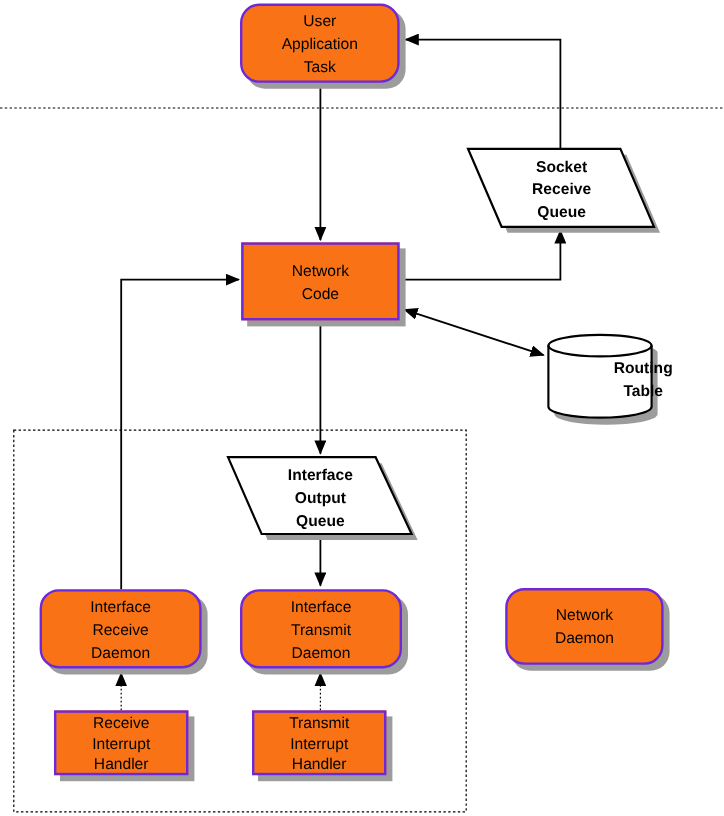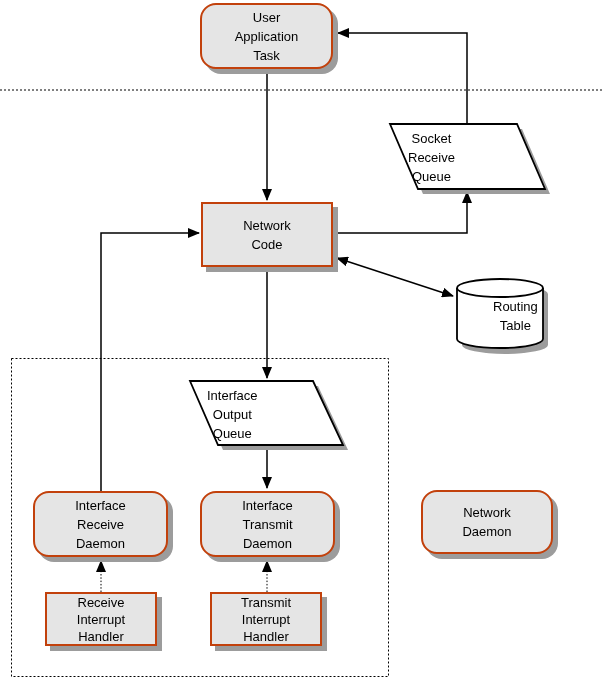--- a/index.html
+++ b/index.html
@@ -7,37 +7,37 @@
     position:relative;
     width:603px;height:680px;
     background:#ffffff;
     font-family:"Liberation Sans", sans-serif;
     overflow:hidden;
   }
   .stage svg{position:absolute;left:0;top:0;}
   .node{
     position:absolute;
     box-sizing:border-box;
-    background:#e5e5e5;
-    border:2px solid #c2410c;
+    background:#f97316;
+    border:2px solid #6d28d9;
     display:flex;align-items:center;justify-content:center;
     box-shadow:5px 5px 0 0 #9c9c9c;
   }
   .node.rounded{border-radius:16px;}
   .label{
     white-space:pre-line;
     text-align:center;
     font-size:13px;
     line-height:19px;
     color:#000000;
   }
   .label.tight{line-height:17px;}
   .floating-label{
     position:absolute;
-    display:flex;align-items:center;justify-content:flex-start;
+    display:flex;align-items:center;justify-content:center;font-weight:bold;
   }
 </style>
 </head>
 <body>
 
 <div class="stage">
 
   <svg width="603" height="680" viewBox="0 0 603 680">
     <defs>
       <marker id="arr" viewBox="0 0 12 10" refX="11" refY="5" markerWidth="12" markerHeight="10" markerUnits="userSpaceOnUse" orient="auto-start-reverse">

